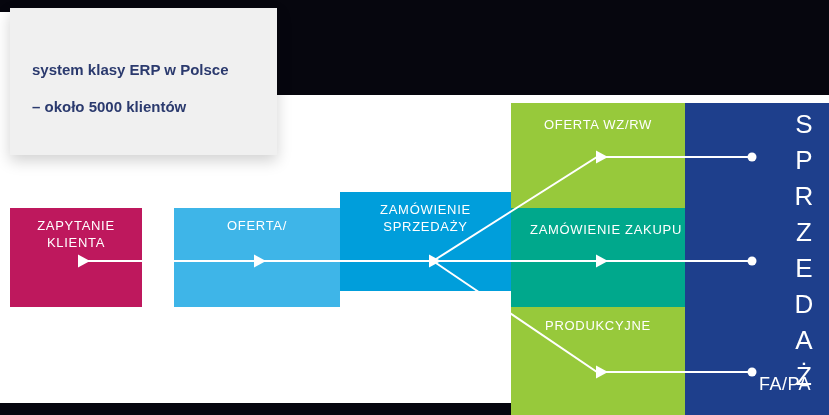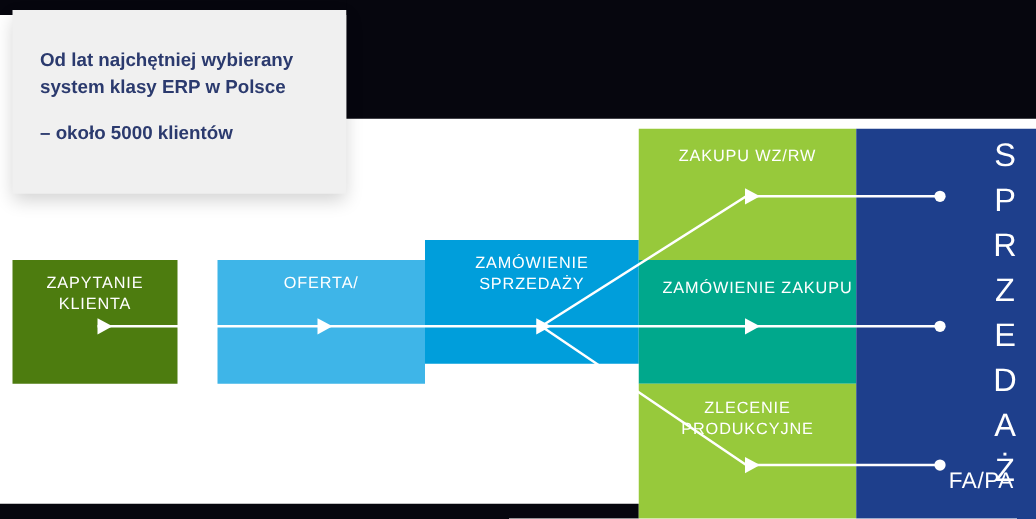--- a/index.html
+++ b/index.html
@@ -19,21 +19,21 @@
                padding:30px 18px 0 22px; color:#2b3a6e; font-weight:bold;
                font-size:15px; line-height:1.4; }
   .info-card .clients { margin-top:16px; }
 
   
   .box { position:absolute; color:#ffffff; text-align:center;
          font-size:13px; letter-spacing:.7px; font-weight:500; }
   .box .lbl { padding-top:10px; line-height:1.3; }
   .box .line { display:block; }
 
-  .step1 { left:10px;  top:208px; width:132px; height:99px;  background:#4d7c0f; }
+  .step1 { left:10px;  top:208px; width:132px; height:99px;  background:#be185d; }
   .step2 { left:174px; top:208px; width:166px; height:99px;  background:#3eb5e8; }
   .step3 { left:340px; top:192px; width:171px; height:99px;  background:#009edb; }
 
   .branch-top    { left:511px; top:103px; width:174px; height:105px; background:#97c93b; }
   .branch-top .lbl { padding-top:14px; }
   .branch-mid    { left:511px; top:208px; width:174px; height:99px;  background:#00a88c; }
   .branch-mid .lbl { padding-top:14px;padding-left:16px; }
   .branch-bottom { left:511px; top:307px; width:174px; height:108px; background:#97c93b; }
   .branch-bottom .lbl { padding-top:11px; }
 
@@ -54,21 +54,21 @@
 <body>
 
 <div class="canvas">
 
   <div class="abs top-strip"></div>
   <div class="abs top-block"></div>
   <div class="abs bottom-strip"></div>
 
   <div class="abs info-card">
     <div class="headline">
-      <span>Od lat najchętniej wybierany</span><br>
+      <br>
       <span>system klasy ERP w Polsce</span>
     </div>
     <div class="clients">– około 5000 klientów</div>
   </div>
 
   <div class="box step1">
     <div class="lbl">
       <span class="line">ZAPYTANIE KLIENTA</span>
       <span class="line"></span>
     </div>
@@ -82,35 +82,34 @@
 
   <div class="box step3">
     <div class="lbl">
       <span class="line">ZAMÓWIENIE</span>
       <span class="line">SPRZEDAŻY</span>
     </div>
   </div>
 
   <div class="box branch-top">
     <div class="lbl">
-      <span class="line">ZAKUPU WZ/RW</span>
+      <span class="line">OFERTA WZ/RW</span>
       <span class="line"></span>
     </div>
   </div>
 
   <div class="box branch-mid">
     <div class="lbl">
       <span class="line">ZAMÓWIENIE ZAKUPU</span>
       <span class="line"></span>
     </div>
   </div>
 
   <div class="box branch-bottom">
     <div class="lbl">
-      <span class="line">ZLECENIE</span>
       <span class="line">PRODUKCYJNE</span>
     </div>
   </div>
 
   <div class="abs result-block"></div>
   <div class="vertical-label">SPRZEDAŻ</div>
   <div class="fapa">FA/PA</div>
 
   <svg class="arrows" width="829" height="415" viewBox="0 0 829 415" aria-hidden="true">
     <polyline points="78,261 752,261"></polyline>

